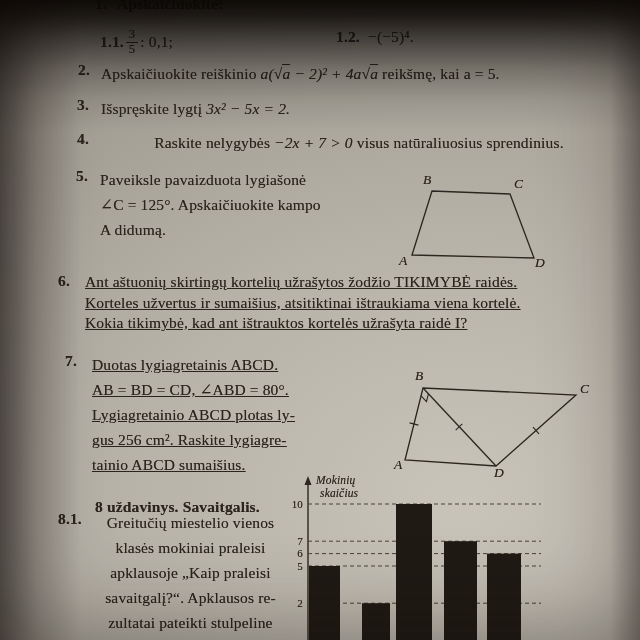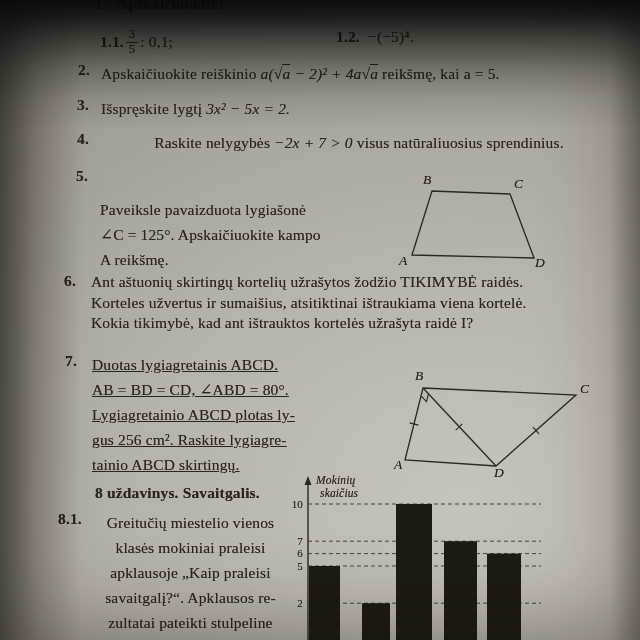--- a/index.html
+++ b/index.html
@@ -19,21 +19,21 @@
   .plines { }
   .lh25 > div, .lh25 { line-height:25px; }
   .lh20 > div { line-height:20.5px; }
   .mexpr { font-style:italic; }
   .ol { border-top:1px solid currentColor; }
 
   .frac { display:inline-flex; flex-direction:column; align-items:center; vertical-align:-6px;
           font-size:12.5px; line-height:1.1; margin:0 2px; }
   .frac .num { padding:0 3px; border-bottom:1px solid #2a241e; }
 
-  .title8 { position:absolute; font-weight:bold; }
+  .title8 { position:absolute; font-weight:bold;margin-top:14px; }
 
   svg.fig { position:absolute; overflow:visible; }
   svg.fig .shape { fill:none; stroke:#2b261f; stroke-width:1.3; }
   svg.fig .mark  { fill:none; stroke:#2b261f; stroke-width:1.1; }
   svg.fig text { font-style:italic; font-size:13.5px; fill:#2a241e;
                  font-family:"Liberation Serif","DejaVu Serif",serif; }
 
   svg.chart { position:absolute; overflow:hidden; }
   svg.chart .axis { stroke:#2b261f; stroke-width:1.4; }
   svg.chart .arrow { fill:#2b261f; }
@@ -97,52 +97,52 @@
 
     <div class="problem" style="left:77px; top:130px; width:540px;">
       <b class="pnum">4.</b>
       <div class="plines lh25" style="margin-left:24px;text-align:center;">
         <span>Raskite nelygybės </span><i class="mexpr">−2x + 7 &gt; 0</i><span> visus natūraliuosius sprendinius.</span>
       </div>
     </div>
 
     <div class="problem" style="left:76px; top:167px; width:310px;">
       <b class="pnum">5.</b>
-      <div class="plines lh25" style="margin-left:24px;margin-top:30px;">
+      <div class="plines lh25" style="margin-left:24px;">
         <div>Paveiksle pavaizduota lygiašonė</div>
         <div>∠C = 125°. Apskaičiuokite kampo</div>
-        <div>A reikšmę.</div>
+        <div>A didumą.</div>
       </div>
     </div>
 
     <svg class="fig" viewBox="0 0 158 100" style="left:398px; top:168px; width:158px; height:100px;">
       <polygon class="shape" points="14,87 34,23 112,26 136,90"></polygon>
       <text x="25" y="16">B</text>
       <text x="116" y="20">C</text>
       <text x="1" y="97">A</text>
       <text x="137" y="99">D</text>
     </svg>
 
-    <div class="problem" style="left:64px; top:272px; width:560px;">
+    <div class="problem" style="left:58px; top:272px; width:560px;text-decoration:underline;">
       <b class="pnum">6.</b>
       <div class="plines lh20" style="margin-left:27px;">
         <div>Ant aštuonių skirtingų kortelių užrašytos žodžio TIKIMYBĖ raidės.</div>
         <div>Korteles užvertus ir sumaišius, atsitiktinai ištraukiama viena kortelė.</div>
         <div>Kokia tikimybė, kad ant ištrauktos kortelės užrašyta raidė I?</div>
       </div>
     </div>
 
     <div class="problem" style="left:65px; top:352px; width:310px;text-decoration:underline;">
       <b class="pnum">7.</b>
       <div class="plines lh25" style="margin-left:27px;">
         <div>Duotas lygiagretainis ABCD.</div>
         <div>AB = BD = CD, ∠ABD = 80°.</div>
         <div>Lygiagretainio ABCD plotas ly-</div>
         <div>gus 256 cm². Raskite lygiagre-</div>
-        <div>tainio ABCD skirtingų.</div>
+        <div>tainio ABCD sumaišius.</div>
       </div>
     </div>
 
     <svg class="fig" viewBox="0 0 200 112" style="left:393px; top:366px; width:200px; height:112px;">
       <polygon class="shape" points="12,94 30,22 183,29 103,100"></polygon>
       <line class="shape" x1="30" y1="22" x2="103" y2="100"></line>
       <path class="mark" d="M28.1 29.8 L33.5 35.6 L35.4 27.8"></path>
       <line class="mark" x1="16.6" y1="56.9" x2="25.4" y2="59.1"></line>
       <line class="mark" x1="69.3" y1="57.9" x2="62.7" y2="64.1"></line>
       <line class="mark" x1="140" y1="61.1" x2="146" y2="67.9"></line>

